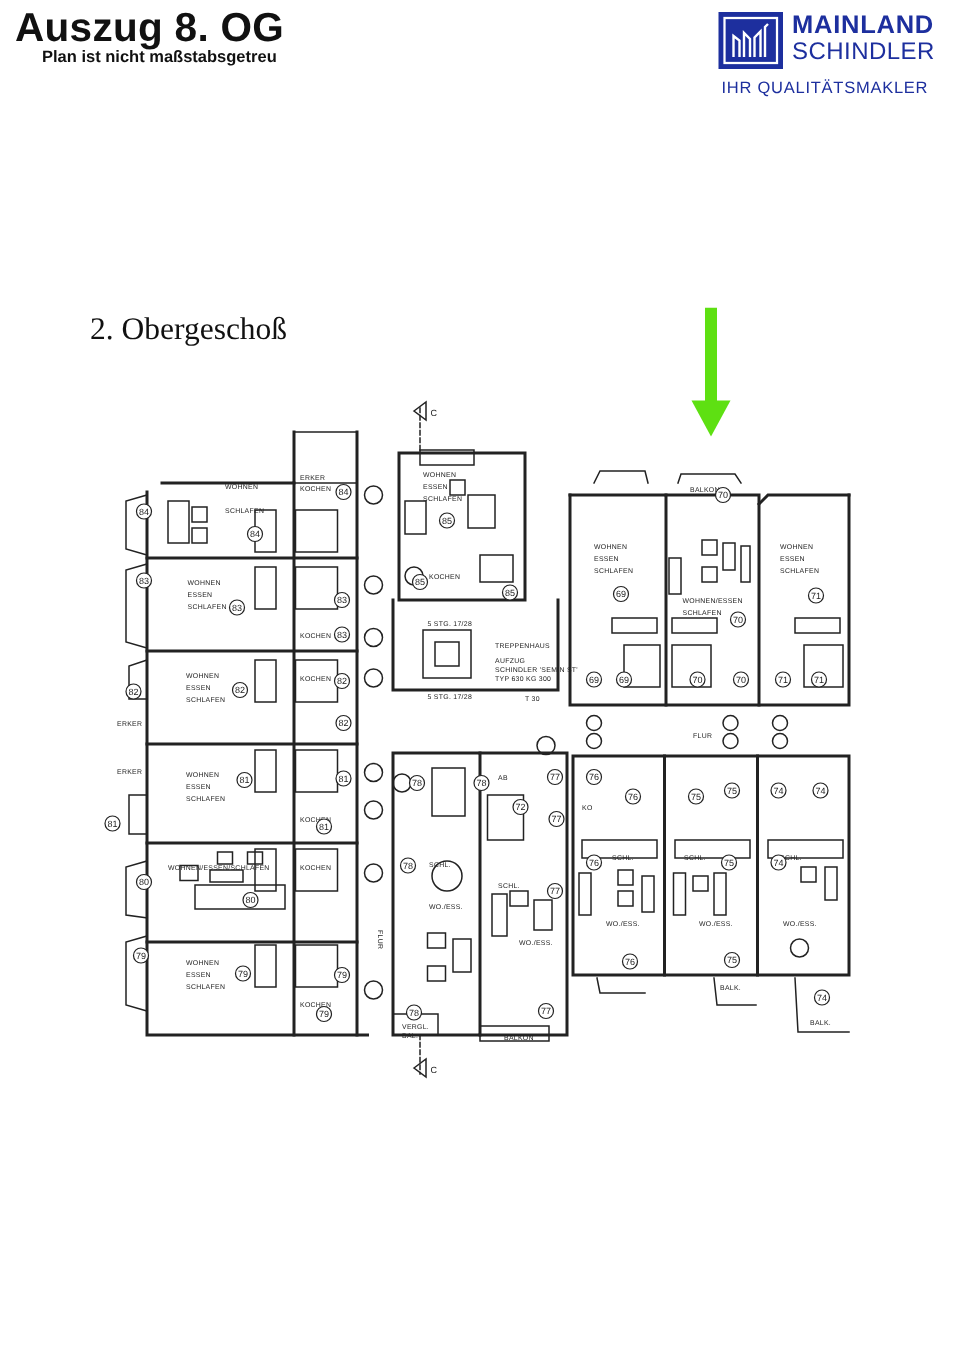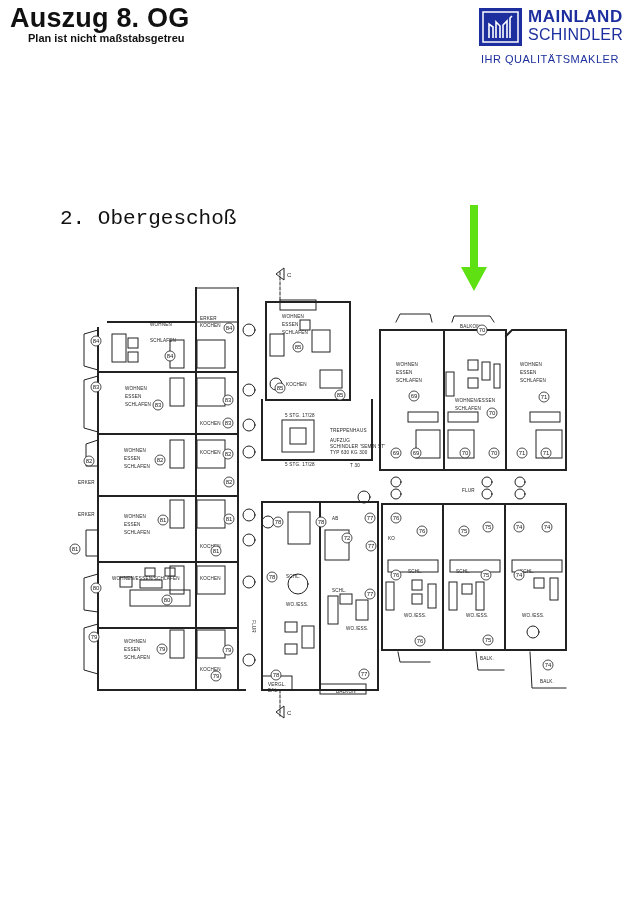--- a/index.html
+++ b/index.html
@@ -4,21 +4,21 @@
 <style>
   html, body { margin:0; padding:0; background:#ffffff; }
   body { width:636px; height:900px; position:relative; overflow:hidden; font-family:"Liberation Sans", sans-serif; color:#111; }
   .hdr-title { position:absolute; left:10px; top:4px; font-size:27px; font-weight:bold; letter-spacing:0.2px; line-height:28px; }
   .hdr-sub { position:absolute; left:11px; top:32px; font-size:11px; font-weight:bold; line-height:13px;margin-left:17px; }
   .logo { position:absolute; left:479px; top:8px; width:150px; height:62px; }
   .logo-box { position:absolute; left:0; top:0; width:43px; height:38px; background:#1d2f9e; }
   .logo-l1 { position:absolute; left:49px; top:0px; font-size:17px; font-weight:bold; color:#1d2f9e; letter-spacing:0.5px; line-height:18px; }
   .logo-l2 { position:absolute; left:49px; top:18px; font-size:16px; color:#1d2f9e; letter-spacing:0.3px; line-height:18px; }
   .logo-l3 { position:absolute; left:2px; top:44px; font-size:11px; color:#1d2f9e; letter-spacing:0.5px; line-height:14px; white-space:nowrap; }
-  .plan-title { position:absolute; left:60px; top:206px; font-family:Liberation Mono, monospace; font-size:21px; line-height:26px; color:#111; }
+  .plan-title { position:absolute; left:60px; top:206px; font-family:Liberation Serif, serif; font-size:21px; line-height:26px; color:#111; }
   .plan { position:absolute; left:0; top:0; width:636px; height:900px; }
   .plan text { font-family:"Liberation Sans", sans-serif; fill:#222; }
   .t-room { font-size:4.6px; letter-spacing:0.2px; }
   .t-num { font-size:6px; }
   .arrow { position:absolute; left:459px; top:205px; width:30px; height:90px; }
 </style>
 </head>
 <body>
 
 <div class="hdr-title">Auszug 8. OG</div>

